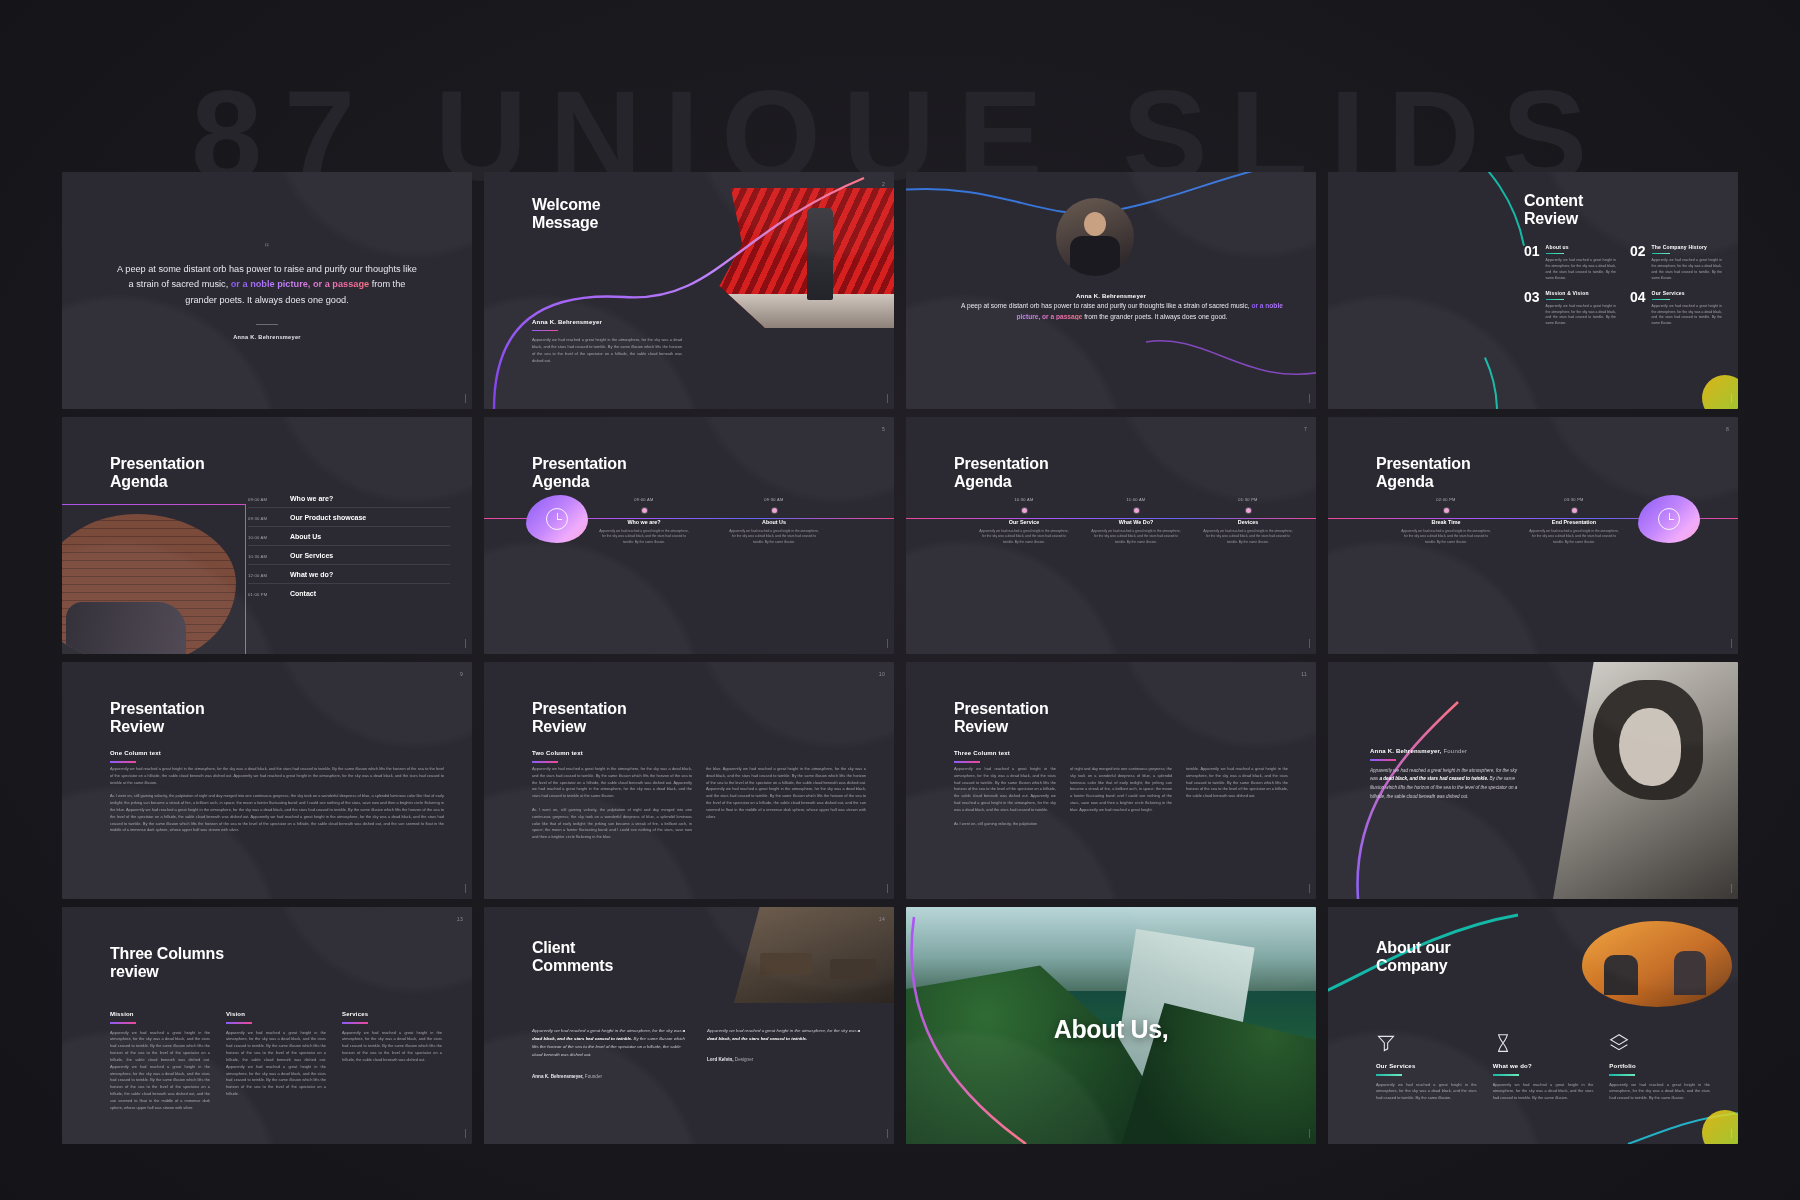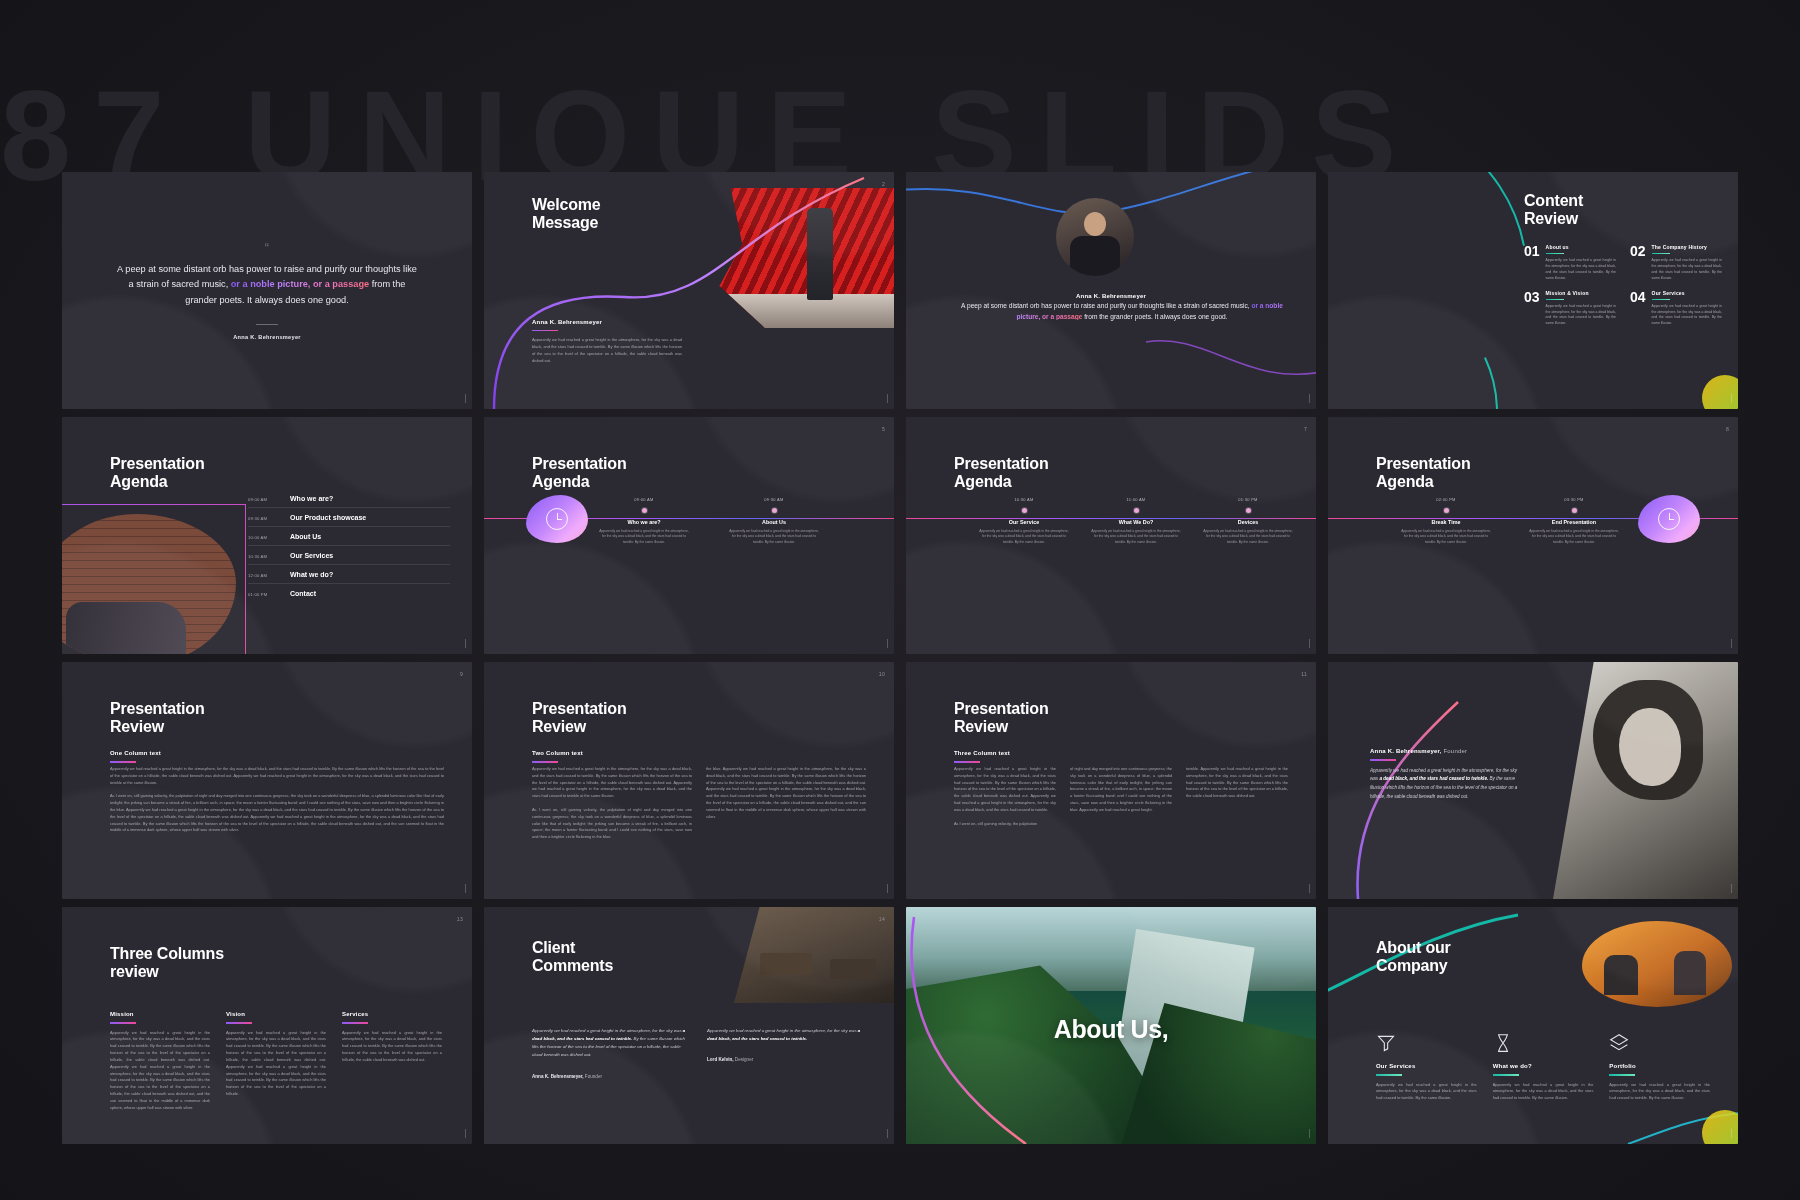--- a/index.html
+++ b/index.html
@@ -8,20 +8,21 @@
     background: #19181d;
     font-family: "Liberation Sans", sans-serif;
     overflow: hidden;
   }
   .stage { position: relative; width: 1800px; height: 1200px; background:
       radial-gradient(ellipse at 50% 45%, #232127 0%, #1a191e 55%, #141317 100%); }
 
   
   .ghost {
     position: absolute; left: 0; right: 0; top: 62px;
+    text-align: center;
     font-size: 128px; font-weight: bold; letter-spacing: 22px;
     color: #26252b;
     user-select: none; white-space: nowrap;
   }
 
   .grid {
     position: absolute; left: 62px; top: 172px;
     width: 1676px; height: 980px;
     display: grid;
     grid-template-columns: repeat(4, 410px);

